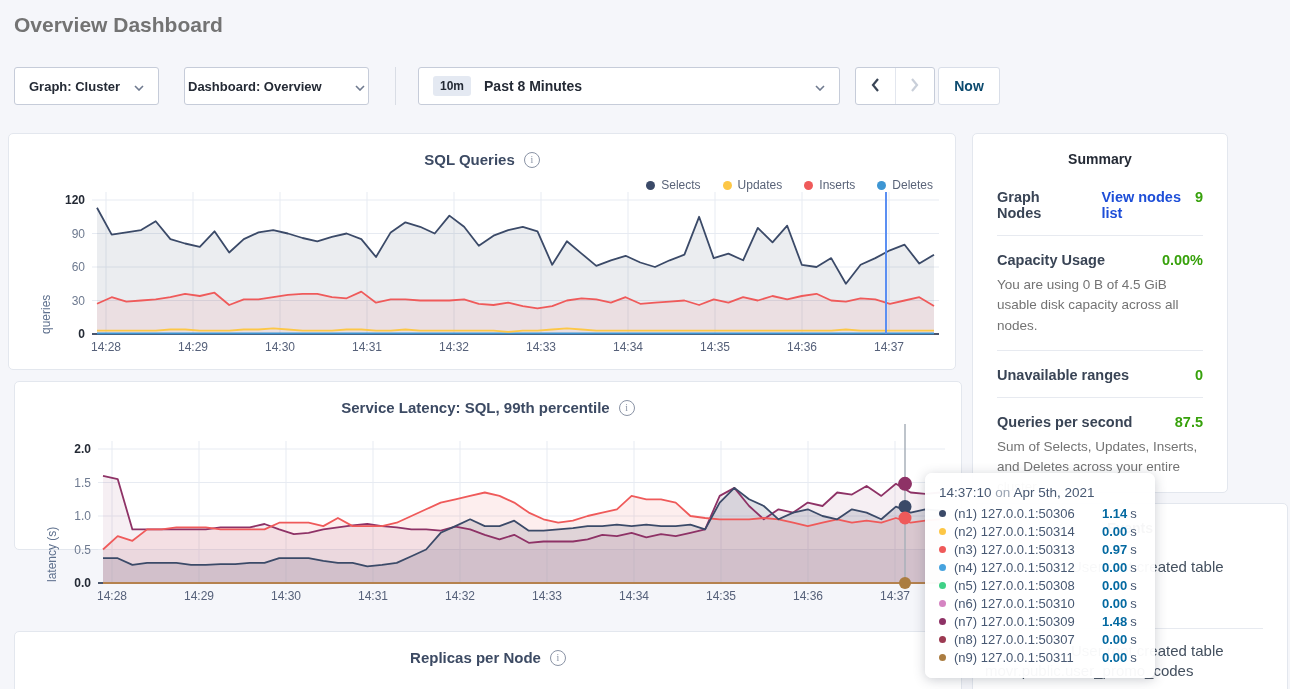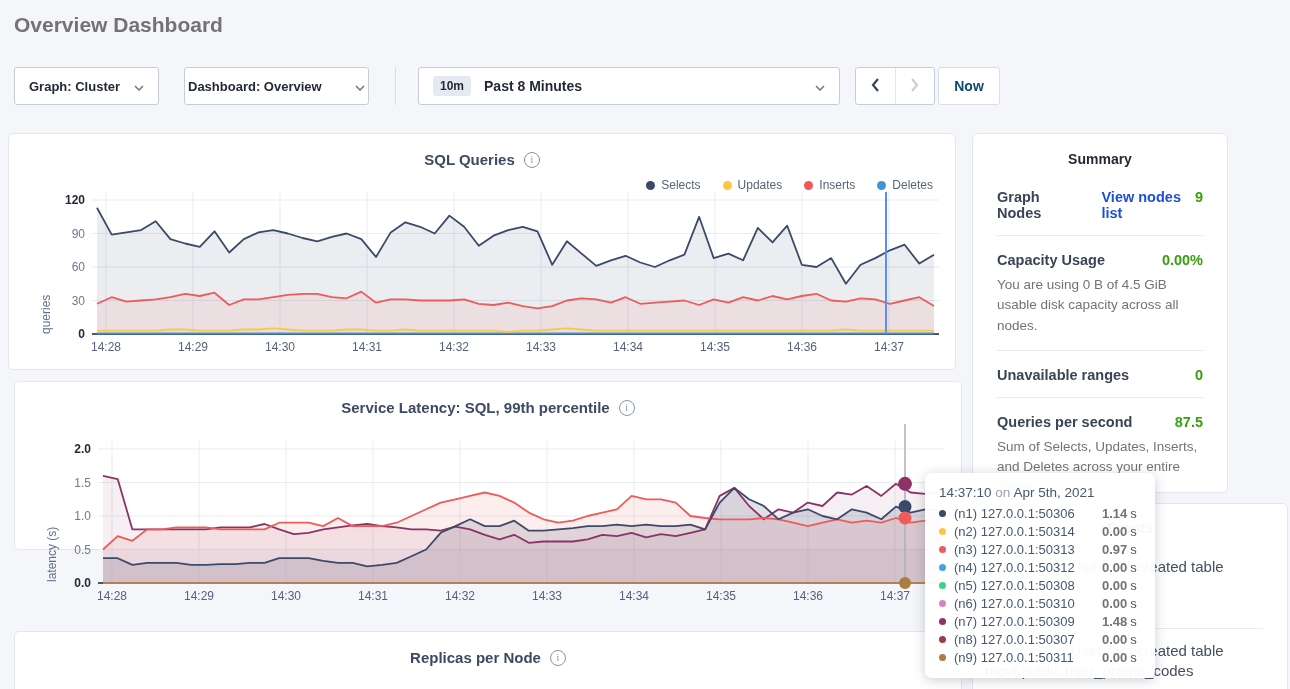--- a/index.html
+++ b/index.html
@@ -62,21 +62,21 @@
   .e2l1 { left:98px; top:138px; }
   .e2l2 { left:12px; top:158px; }
 
   
   #tooltip { position:absolute; left:925px; top:473px; width:230px; height:205px; background:rgba(255,255,255,0.96); border-radius:7px; box-shadow:0 2px 12px rgba(50,60,80,0.25); padding:12px 14px 8px 14px; z-index:50; }
   .tt-head { font-size:13.5px; color:#475872; margin-bottom:4px; }
   .tt-head .tt-on { color:#9aa4b3; }
   .tt-row { display:flex; align-items:center; height:18px; font-size:13px; }
   .tt-row .dot { width:7px; height:7px; margin-right:8px; flex:none; }
   .tt-label { color:#475872; width:148px; flex:none; }
-  .tt-val { font-weight:700; color:#737373; }
+  .tt-val { font-weight:700; color:#0369a1; }
   .tt-unit { font-weight:400; color:#475872; margin-left:3px; }
 </style>
 </head>
 <body>
 
 <div id="app">
 
   <h1 class="page-title">Overview Dashboard</h1>
 
   <button class="ctl" id="dd-graph">

